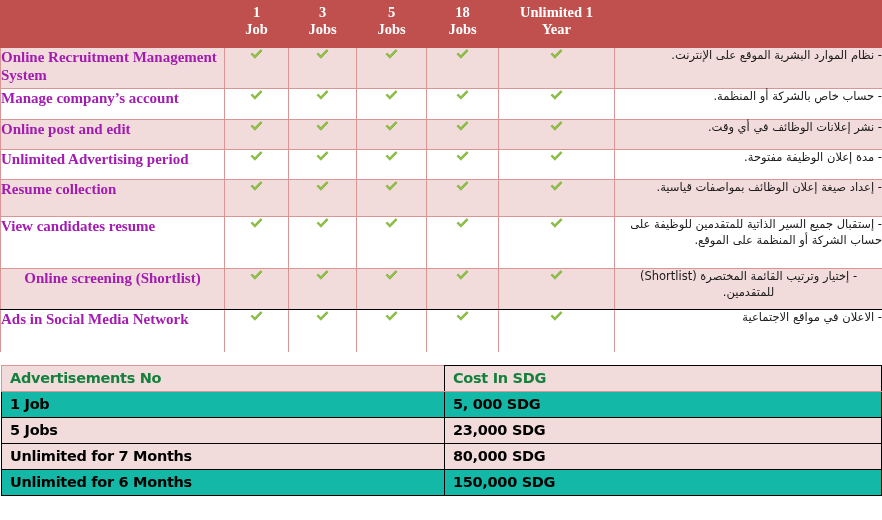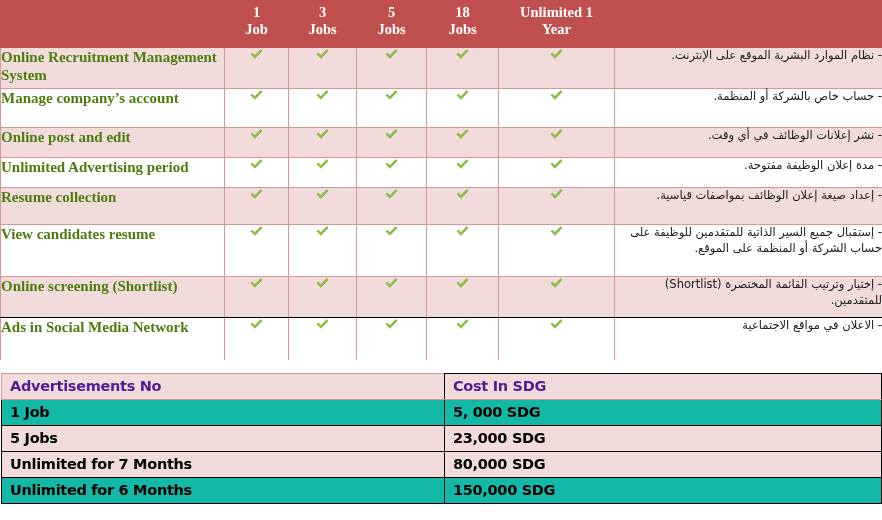--- a/index.html
+++ b/index.html
@@ -45,28 +45,28 @@
 
   .feat-row td {
     border-left: 1px solid #D99694;
     border-right: 1px solid #D99694;
     border-top: 1px solid #D99694;
     border-bottom: 1px solid #D99694;
   }
   .feat-row.shade td { background: #F2DCDB; }
   .feat-row.plain td { background: #FFFFFF; }
   .feat-row.lastrow td { border-bottom: 1px solid #FFFFFF; }
-  .feat-row.lastrow-above td { border-bottom: 1.5px solid #000000; }
+  .feat-row.lastrow-above td { border-bottom: 1.5px solid #000000; text-align: center; }
 
   .feat-label {
     font-family: "Liberation Serif", "DejaVu Serif", serif;
     font-weight: bold;
     font-size: 15px;
     line-height: 18px;
-    color: #4d7c0f;
+    color: #a21caf;
     padding: 2px 4px 2px 8px;
     text-align: left;
   }
   .check-cell {
     text-align: center;
     vertical-align: top;
     padding-top: 3px;
   }
   .check {
     display: inline-block;
@@ -105,21 +105,21 @@
     line-height: 17px;
     height: 22px;
     color: #000000;
     border: 1.5px solid #000000;
     letter-spacing: -0.3px;
   }
   .price-table tr.shade td { background: #F2DCDB; margin-top: 6px; }
   .price-table tr.plain td { background: #14b8a6; }
   .price-table tr.price-hdr td {
     background: #F2DCDB;
-    color: #4c1d95;
+    color: #15803d;
     border-top: 1px solid #D99694;
     border-bottom: 1px solid #D99694;
   }
   .price-table tr.price-hdr td.price-hdr-right {
     border-left: 1.5px solid #000000;
     border-top: 1.5px solid #000000;
     border-right: 1.5px solid #000000;
   }
   .price-table tr.price-hdr td.price-hdr-left {
     border-left: 1px solid #D99694;
@@ -180,21 +180,21 @@
             </svg></span></td>
       <td class="check-cell"><span class="check"><svg width="13" height="13" viewBox="0 0 13 13">
               <path d="M1 6.2 L2.2 5 L4.9 7.6 L10.8 1.6 L12 2.9 L4.9 10.3 Z" fill="#8DC63F" stroke="#6F9E2C" stroke-width="0.6"></path>
             </svg></span></td>
       <td class="check-cell"><span class="check"><svg width="13" height="13" viewBox="0 0 13 13">
               <path d="M1 6.2 L2.2 5 L4.9 7.6 L10.8 1.6 L12 2.9 L4.9 10.3 Z" fill="#8DC63F" stroke="#6F9E2C" stroke-width="0.6"></path>
             </svg></span></td>
       <td class="feat-ar">- نظام الموارد البشرية الموقع على الإنترنت.</td>
     </tr>
 
-    <tr class="feat-row plain" style="height:39px">
+    <tr class="feat-row plain" style="height:31px">
       <td class="feat-label">Manage company’s account</td>
       <td class="check-cell"><span class="check"><svg width="13" height="13" viewBox="0 0 13 13">
               <path d="M1 6.2 L2.2 5 L4.9 7.6 L10.8 1.6 L12 2.9 L4.9 10.3 Z" fill="#8DC63F" stroke="#6F9E2C" stroke-width="0.6"></path>
             </svg></span></td>
       <td class="check-cell"><span class="check"><svg width="13" height="13" viewBox="0 0 13 13">
               <path d="M1 6.2 L2.2 5 L4.9 7.6 L10.8 1.6 L12 2.9 L4.9 10.3 Z" fill="#8DC63F" stroke="#6F9E2C" stroke-width="0.6"></path>
             </svg></span></td>
       <td class="check-cell"><span class="check"><svg width="13" height="13" viewBox="0 0 13 13">
               <path d="M1 6.2 L2.2 5 L4.9 7.6 L10.8 1.6 L12 2.9 L4.9 10.3 Z" fill="#8DC63F" stroke="#6F9E2C" stroke-width="0.6"></path>
             </svg></span></td>

